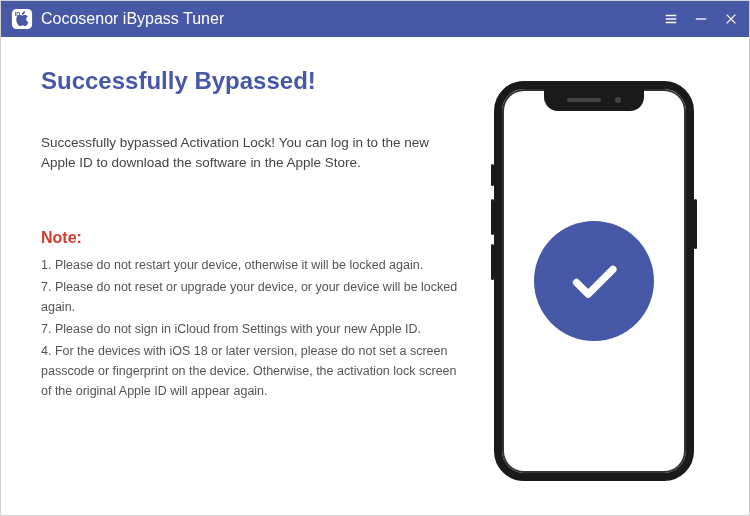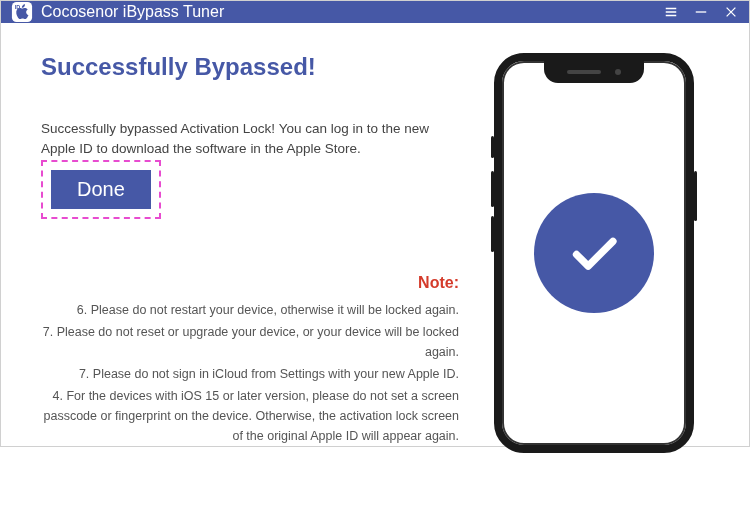--- a/index.html
+++ b/index.html
@@ -1,30 +1,30 @@
 <!DOCTYPE html>
 <html><head>
 <meta charset="utf-8">
 <style>
   * { box-sizing: border-box; margin: 0; padding: 0; }
   html, body { width: 750px; height: 516px; font-family: "Segoe UI", Arial, sans-serif; overflow: hidden; }
-  .window { width: 750px; height: 447px; background: #fff; border: 1px solid #d0d0d0; display: flex; flex-direction: column; }
+  .window { width: 750px; height: 516px; background: #fff; border: 1px solid #d0d0d0; display: flex; flex-direction: column; }
   .titlebar { height: 36px; background: #4658a6; color: #fff; display: flex; align-items: center; padding: 0 10px; }
   .app-logo { width: 22px; height: 22px; display: flex; align-items: center; justify-content: center; margin-right: 8px; }
   .app-title { font-size: 16px; font-weight: 400; flex: 1; }
   .tb-controls { display: flex; align-items: center; gap: 14px; }
   .tb-btn { width: 16px; height: 16px; display: flex; align-items: center; justify-content: center; color: #fff; cursor: pointer; }
   .content { flex: 1; display: flex; padding: 30px 40px 20px 40px; }
   .left { flex: 1; padding-right: 20px; }
   .right { width: 230px; display: flex; align-items: center; justify-content: center; }
   .heading { color: #4658a6; font-size: 24px; font-weight: 600; margin-bottom: 38px; }
   .desc { color: #444; font-size: 13.5px; line-height: 1.5; max-width: 400px; }
   .done-wrap { display: inline-block; padding: 8px; border: 2px dashed #e84bd0; }
   .done-btn { background: #4658a6; color: #fff; border: none; padding: 8px 26px; font-size: 20px; cursor: pointer; }
-  .note-section { margin-top: 55px; text-align: right; }
+  .note-section { margin-top: 55px; }
   .note-title { color: #d43b2b; font-size: 16px; font-weight: 600; margin-bottom: 8px; }
   .note-list { list-style: none; color: #555; font-size: 12.5px; line-height: 1.6; max-width: 420px; }
   .note-list li { margin-bottom: 2px; }
   
   .phone { width: 200px; height: 400px; border: 8px solid #1a1a1a; border-radius: 30px; background: #fff; position: relative; box-shadow: inset 0 0 0 2px #333; display: flex; align-items: center; justify-content: center; }
   .notch { position: absolute; top: 0; left: 50%; transform: translateX(-50%); width: 100px; height: 22px; background: #1a1a1a; border-radius: 0 0 14px 14px; display:flex; align-items:center; justify-content:center; gap:14px;}
   .speaker { width: 34px; height: 4px; background:#444; border-radius:2px;}
   .cam { width:6px; height:6px; background:#444; border-radius:50%;}
   .check-circle { width: 120px; height: 120px; border-radius: 50%; background: #4658a6; display: flex; align-items: center; justify-content: center; }
   .sidebtn { position:absolute; background:#1a1a1a; border-radius:2px;}
@@ -62,31 +62,28 @@
             <path stroke="#fff" stroke-width="1.5" d="M3 3l10 10M13 3L3 13"></path>
           </svg>
       </span>
     </div>
   </div>
 
   <div class="content">
     <div class="left">
       <h1 class="heading">Successfully Bypassed!</h1>
       <p class="desc">Successfully bypassed Activation Lock! You can log in to the new Apple ID to download the software in the Apple Store.</p>
-      <div class="done-wrap">
-        <button class="done-btn">Done</button>
-      </div>
 
       <div class="note-section">
         <div class="note-title">Note:</div>
         <ul class="note-list">
-          <li>6. Please do not restart your device, otherwise it will be locked again.</li>
+          <li>1. Please do not restart your device, otherwise it will be locked again.</li>
           <li>7. Please do not reset or upgrade your device, or your device will be locked again.</li>
           <li>7. Please do not sign in iCloud from Settings with your new Apple ID.</li>
-          <li>4. For the devices with iOS 15 or later version, please do not set a screen passcode or fingerprint on the device. Otherwise, the activation lock screen of the original Apple ID will appear again.</li>
+          <li>4. For the devices with iOS 18 or later version, please do not set a screen passcode or fingerprint on the device. Otherwise, the activation lock screen of the original Apple ID will appear again.</li>
         </ul>
       </div>
     </div>
 
     <div class="right">
       <div class="phone">
         <div class="sidebtn l1"></div>
         <div class="sidebtn l2"></div>
         <div class="sidebtn l3"></div>
         <div class="sidebtn r1"></div>

